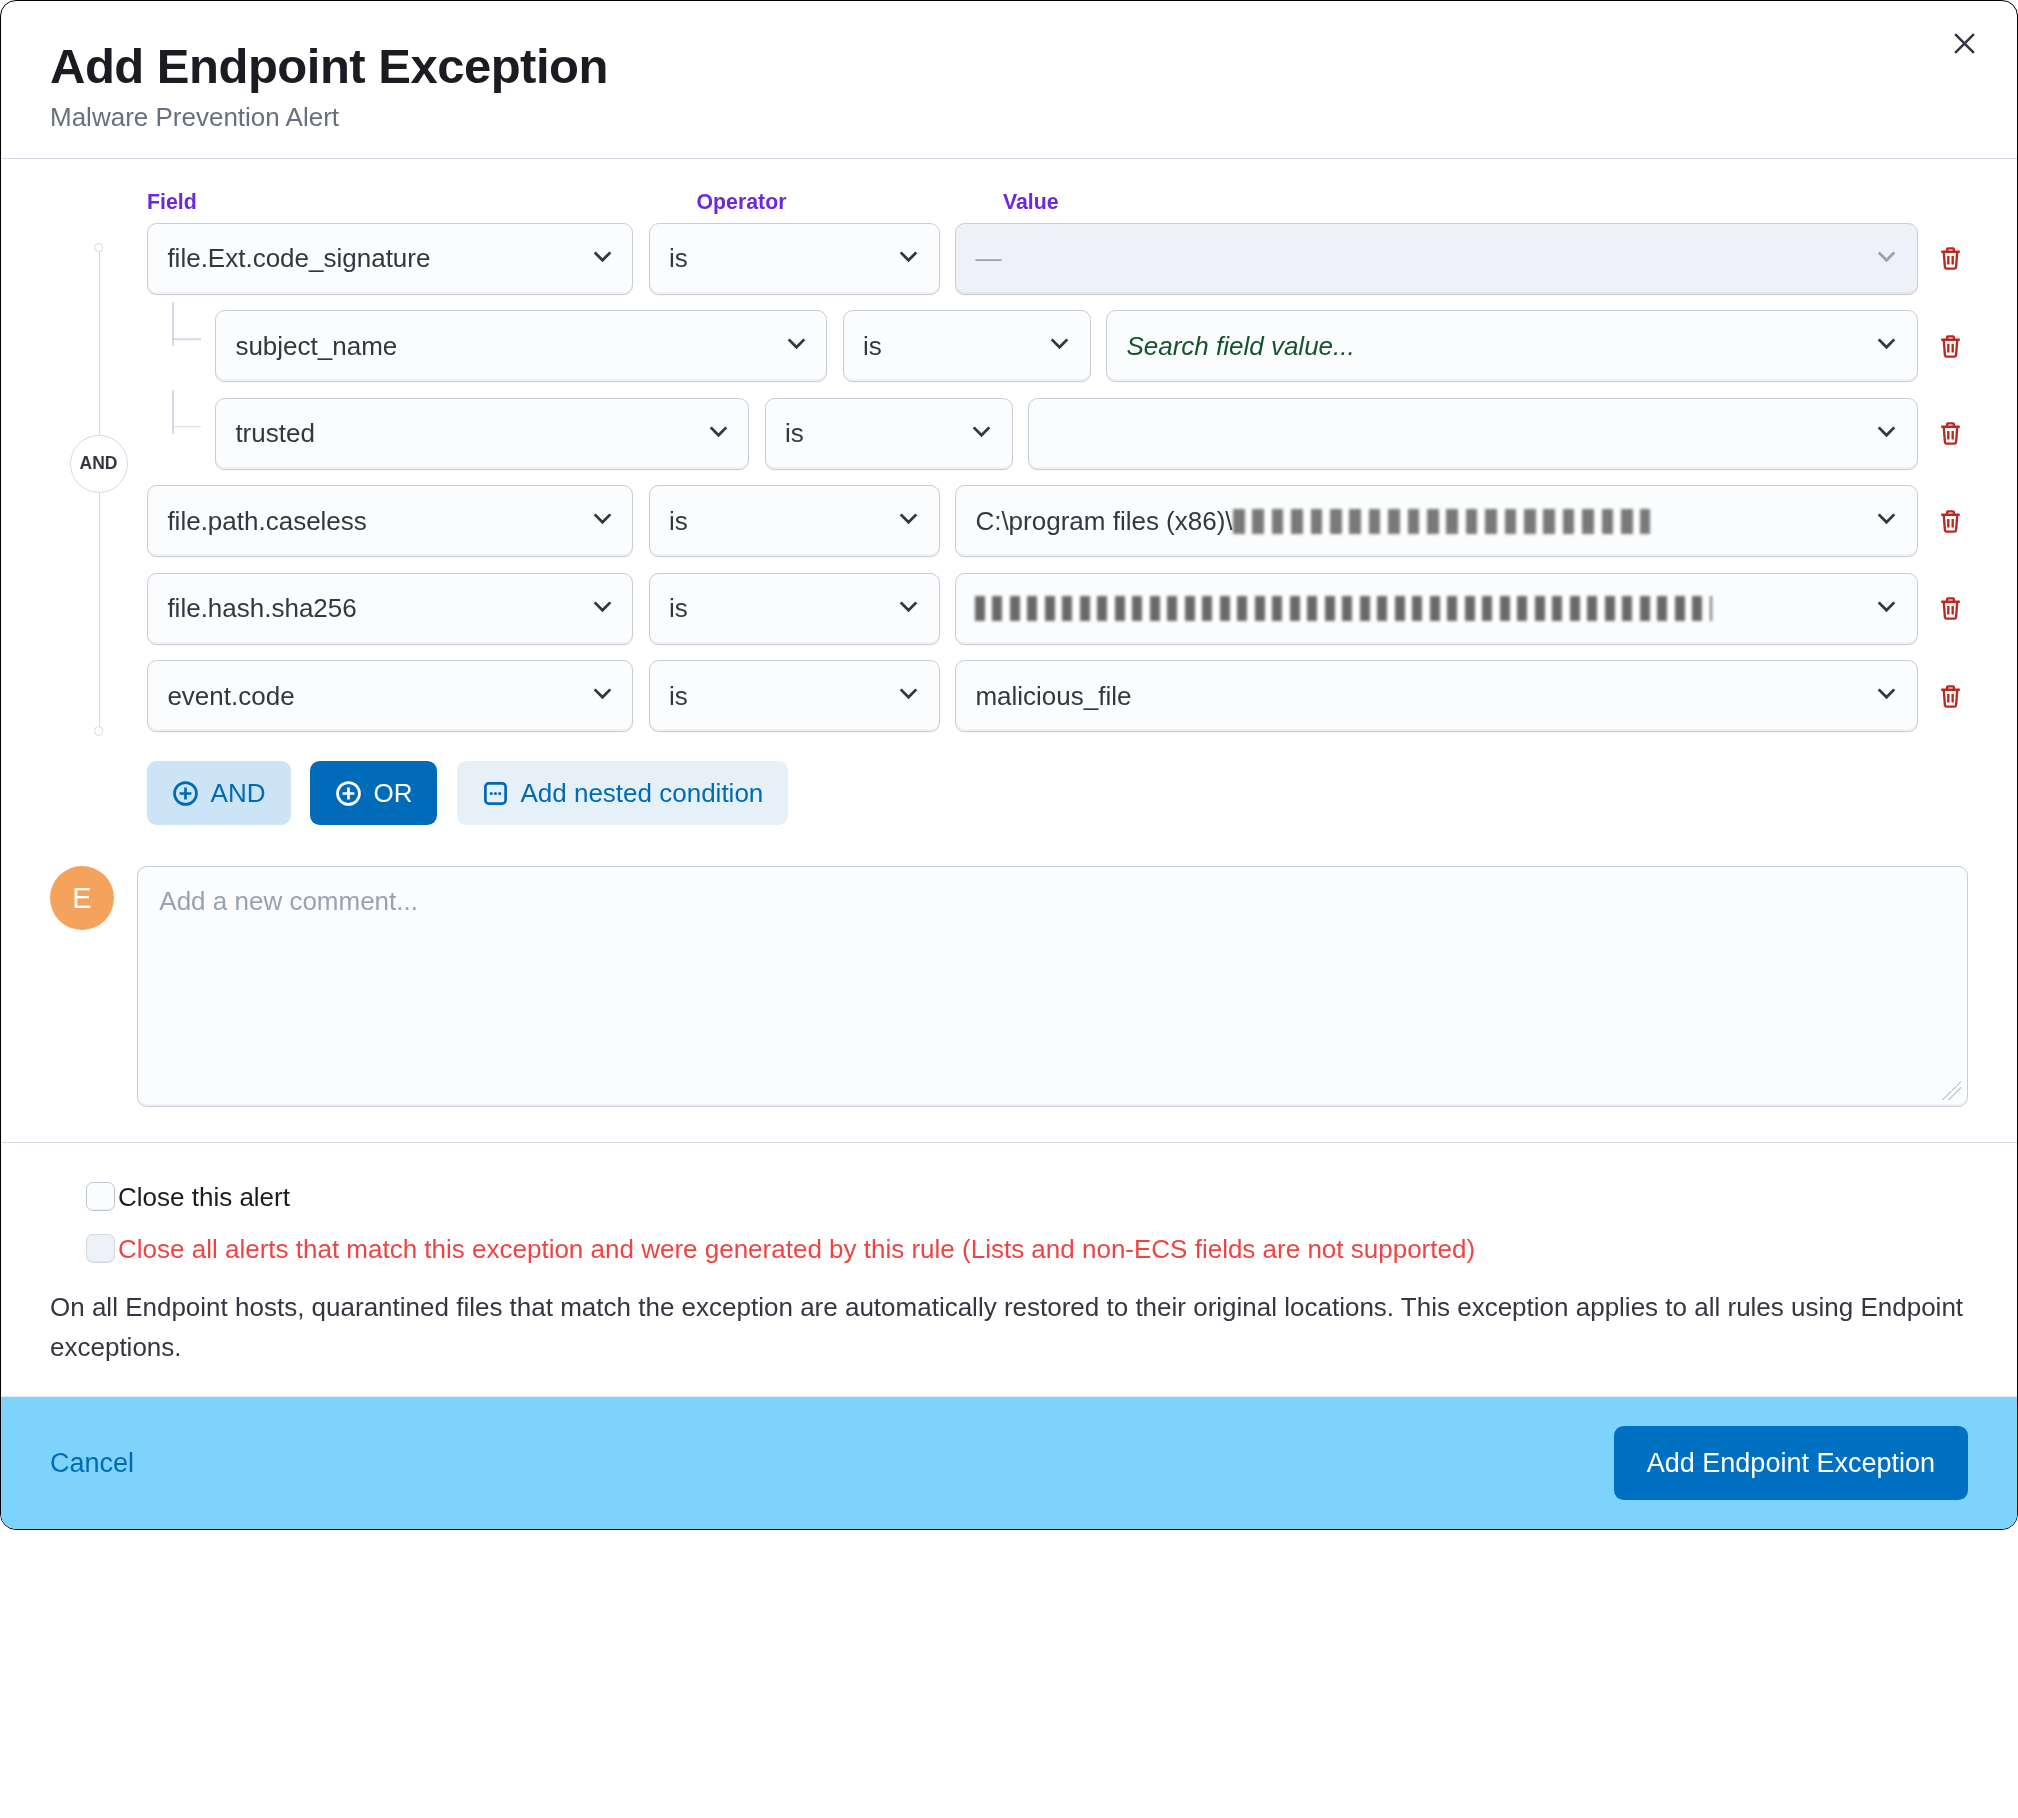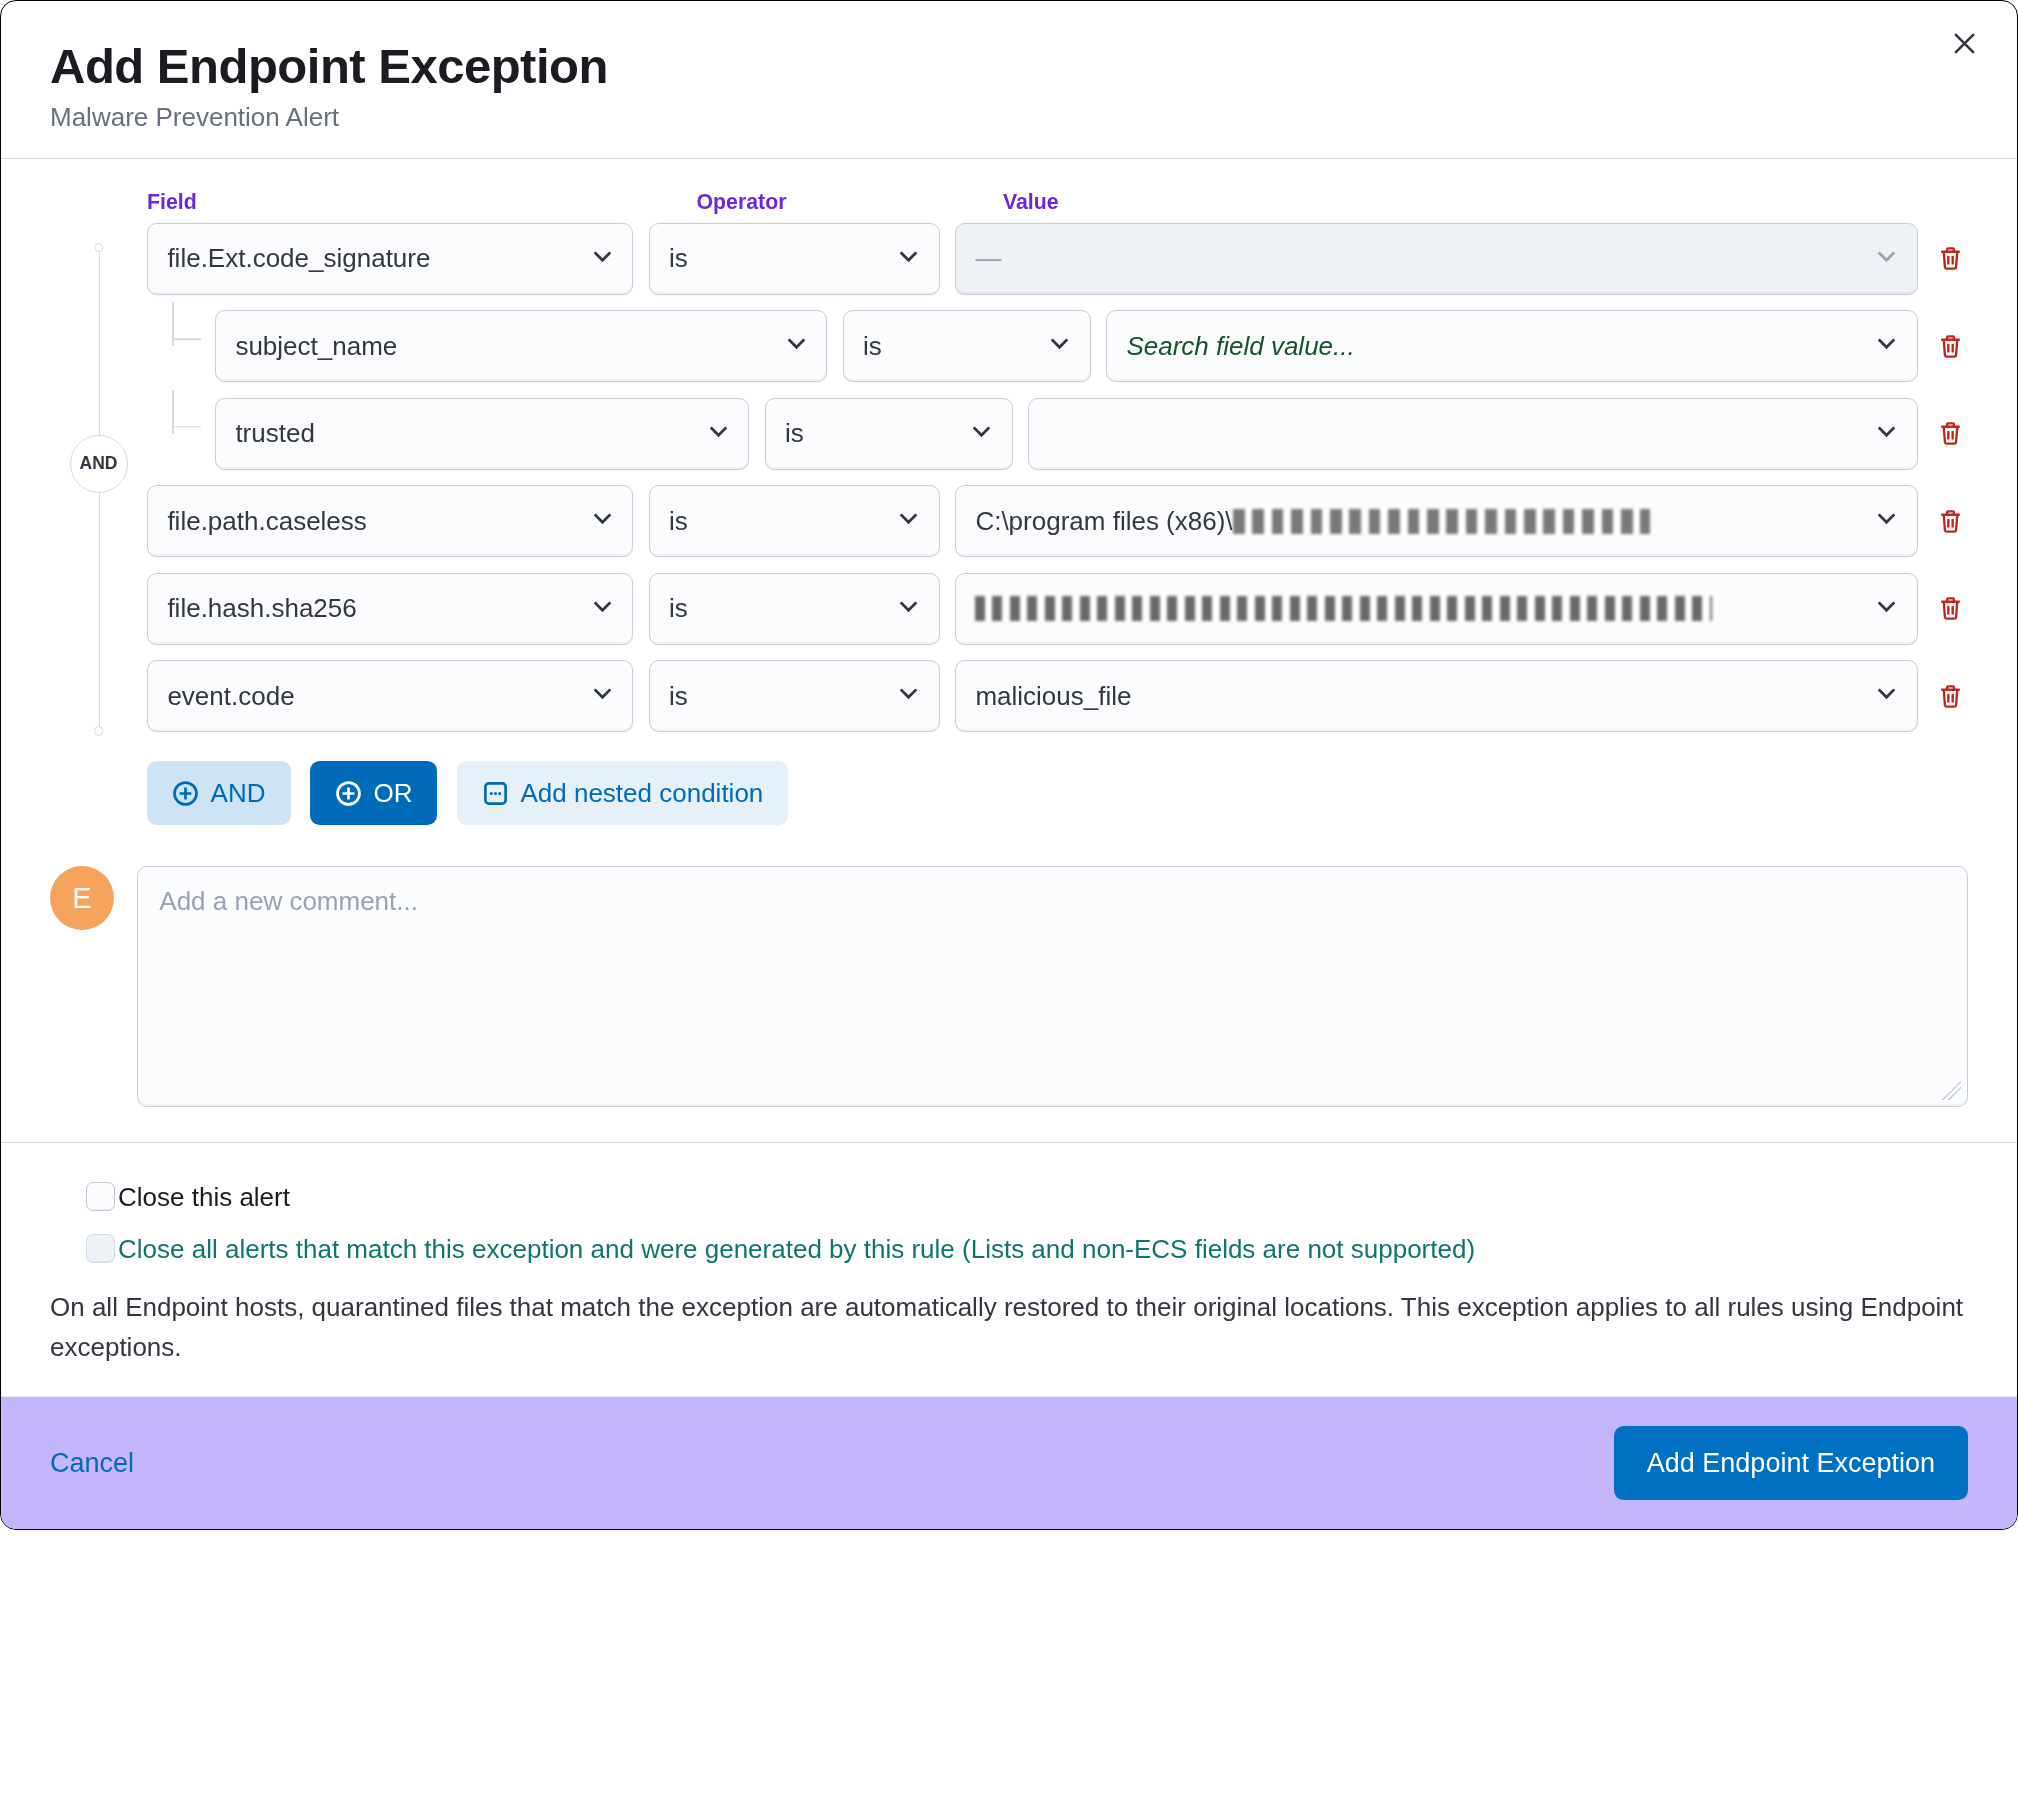--- a/index.html
+++ b/index.html
@@ -295,30 +295,30 @@
     width: 29px;
     height: 29px;
     border: 1px solid #c0c6d1;
     border-radius: 6.8px;
     background: #fbfcfd;
     flex-shrink: 0;
     box-shadow: inset 0 -1px 0 rgba(0,0,0,0.05);
   }
   .chk.disabled { background: #eef1f6; border-color: #d3dae6; }
   .check-row .txt { font-size: 26px; color: #1a1c21; }
-  .check-row.disabled .txt { color: #0f766e; }
+  .check-row.disabled .txt { color: #ef4444; }
   .note {
     font-size: 26px;
     color: #343741;
     line-height: 1.55;
     margin-top: 17.5px;
   }
 
   .footer {
-    background: #c4b5fd;
+    background: #7dd3fc;
     padding: 29px 49px;
     display: flex;
     align-items: center;
     justify-content: space-between;
     border-top: 1px solid #e6ebf2;
   }
   .cancel {
     color: #006bb4;
     font-size: 27px;
     font-weight: 500;

